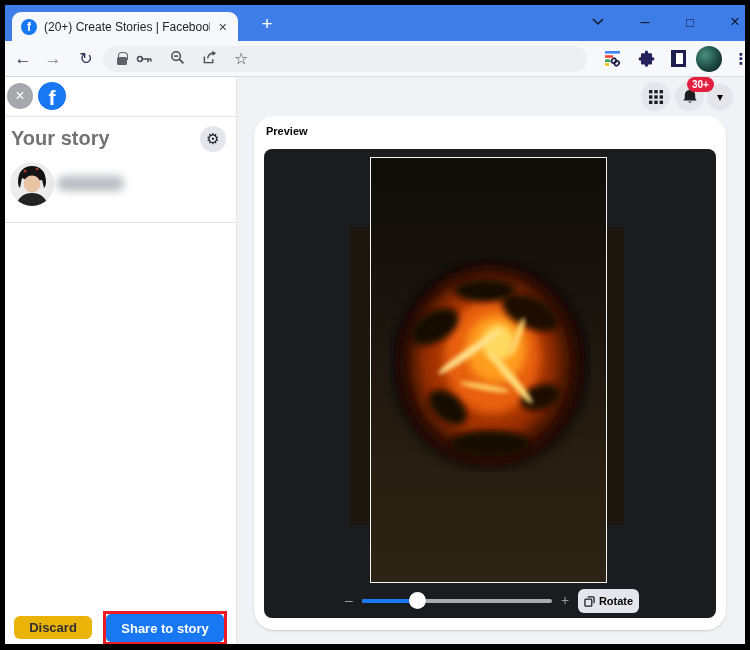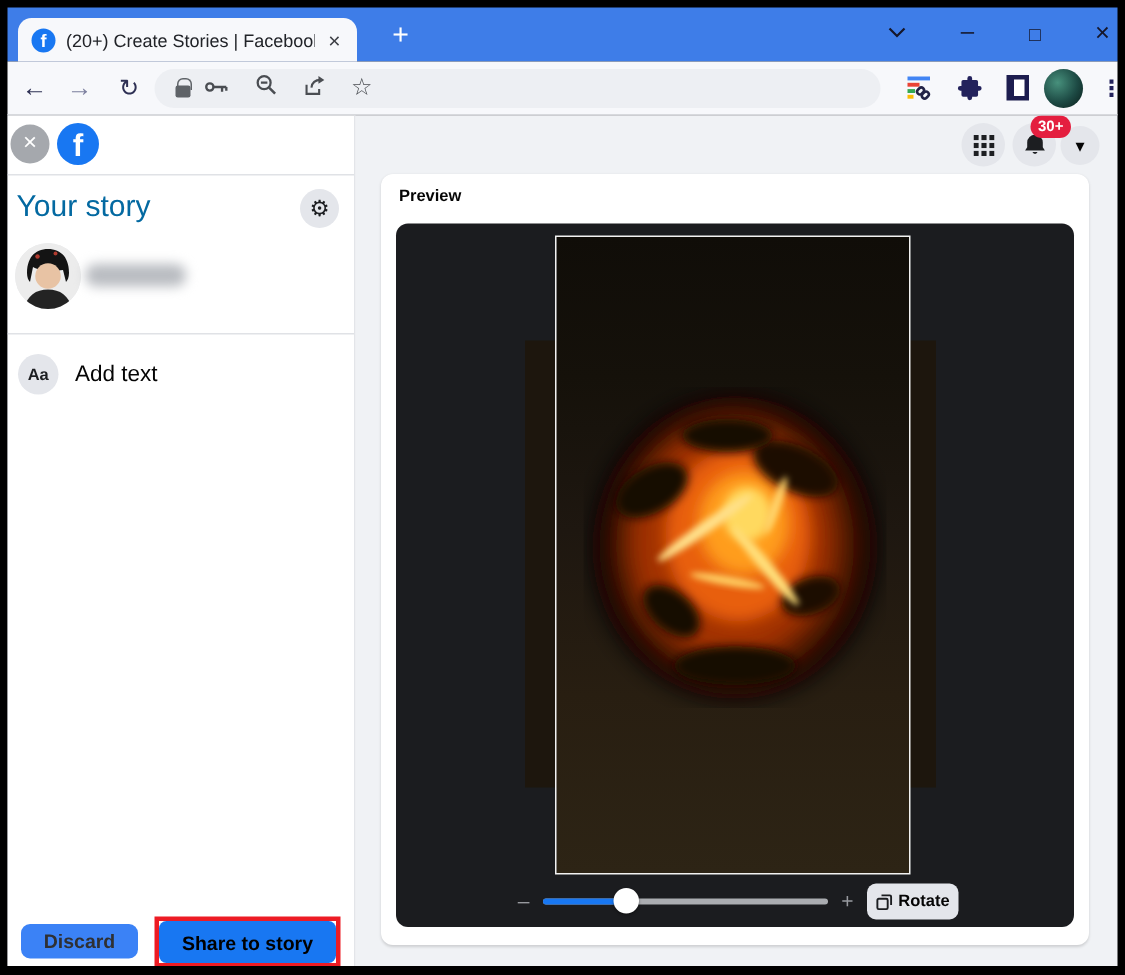--- a/index.html
+++ b/index.html
@@ -54,49 +54,49 @@
   .page { flex: 1; display: flex; background: #f0f2f5; position: relative; overflow: hidden; }
   .sidebar { width: 232px; flex: none; background: #fff; border-right: 1px solid #e3e5e9; position: relative; }
   .main { flex: 1; position: relative; }
 
   
   .sb-close { position: absolute; left: 2px; top: 6px; width: 26px; height: 26px; border-radius: 50%;
               background: #a5a8ad; color: #fff; font-size: 16px; display: flex; align-items: center; justify-content: center; }
   .sb-logo { position: absolute; left: 33px; top: 5px; width: 28px; height: 28px; border-radius: 50%; background: #1877f2;
              color: #fff; font-size: 21px; font-weight: bold; display: flex; align-items: center; justify-content: center; padding-top: 3px; }
   .sb-div1 { position: absolute; left: 0; right: 0; top: 39px; height: 1px; background: #e0e2e6; }
-  .sb-title { position: absolute; left: 6px; top: 50px; font-size: 20px; font-weight: normal; color: #0369a1; }
+  .sb-title { position: absolute; left: 6px; top: 50px; font-size: 20px; font-weight: bold; color: #737373; }
   .sb-gear { position: absolute; left: 195px; top: 49px; width: 26px; height: 26px; border-radius: 50%; background: #e4e6eb;
              color: #1c1e21; font-size: 15px; display: flex; align-items: center; justify-content: center; }
   .author-row { position: absolute; left: 0; top: 85px; width: 100%; height: 45px; }
   .author-avatar { position: absolute; left: 5px; top: 0; width: 44px; height: 44px; border-radius: 50%; overflow: hidden;
                    background: #e9eaec; }
   .author-name-blur { position: absolute; left: 52px; top: 14px; width: 67px; height: 15px; border-radius: 7px;
                       background: #b9bcc1; filter: blur(4px); }
   .sb-div2 { position: absolute; left: 0; right: 0; top: 145px; height: 1px; background: #e0e2e6; }
   .addtext-row { position: absolute; left: 0; top: 158px; width: 100%; height: 30px; }
   .addtext-circle { position: absolute; left: 7px; top: 1px; width: 27px; height: 27px; border-radius: 50%; background: #e4e6eb;
                     color: #1c1e21; font-size: 11px; font-weight: bold; display: flex; align-items: center; justify-content: center; }
   .addtext-label { position: absolute; left: 45px; top: 6px; font-size: 15px; color: #050505; }
-  .btn-discard { position: absolute; left: 9px; top: 539px; width: 78px; height: 23px; background: #3b82f6; border: none;
+  .btn-discard { position: absolute; left: 9px; top: 539px; width: 78px; height: 23px; background: #eab308; border: none;
                  border-radius: 6px; font-size: 13px; font-weight: bold; color: #2f3033; font-family: inherit; }
   .annotation-box { position: absolute; left: 98px; top: 534px; width: 124px; height: 34px; border: 3px solid #ed1c24; }
   .btn-share { position: absolute; left: 0; top: 0; width: 118px; height: 28px; background: #1877f2; border: none;
-               border-radius: 5px; font-size: 13px; font-weight: bold; color: #000000; font-family: inherit; }
+               border-radius: 5px; font-size: 13px; font-weight: bold; color: #ffffff; font-family: inherit; }
 
   
   .hd-circle { position: absolute; border-radius: 50%; background: #e4e6eb; display: flex; align-items: center; justify-content: center; }
   .hd-grid { left: 404px; top: 5px; width: 29px; height: 29px; }
   .hd-bell { left: 438px; top: 5px; width: 29px; height: 29px; }
   .hd-chevron { left: 470px; top: 7px; width: 26px; height: 26px; font-size: 12px; color: #050505; }
   .badge { position: absolute; left: 450px; top: 0; background: #e41e3f; color: #fff; font-size: 10px; font-weight: bold;
            padding: 2px 5px; border-radius: 9px; z-index: 3; }
 
   
-  .card { position: absolute; left: 17px; top: 39px; width: 472px; height: 514px; background: #fff; border-radius: 8px;
+  .card { position: absolute; left: 17px; top: 39px; width: 472px; height: 514px; background: #fff; border-radius: 20px;
           box-shadow: 0 1px 2px rgba(0,0,0,.15); }
   .preview-label { position: absolute; left: 12px; top: 9px; font-size: 11px; font-weight: bold; color: #050505; }
   .preview-dark { position: absolute; left: 10px; top: 33px; width: 452px; height: 469px; background: #1b1c1f; border-radius: 8px; overflow: hidden; }
   .photo { position: absolute; left: 86px; top: 78px; width: 274px; height: 298px; background: #1d160d; }
   .frame { position: absolute; left: 106px; top: 8px; width: 237px; height: 426px; border: 1px solid #f2f2f2;
            background: linear-gradient(180deg, #100d08 0%, #15110a 22%, #1e1710 46%, #281e11 72%, #2d2415 100%); overflow: hidden; }
   .rock { position: absolute; left: 18px; top: 100px; }
 
   
   .slider-minus { position: absolute; left: 76px; top: 441px; width: 18px; height: 20px; color: #97999e; font-size: 14px;
@@ -207,24 +207,20 @@
               <circle cx="22" cy="22" r="8.5" fill="#e8c3a4"></circle>
               <path d="M6 44c2-9 8-13 16-13s14 4 16 13z" fill="#232323"></path>
               <circle cx="15" cy="9" r="1.5" fill="#b03a2e"></circle>
               <circle cx="27" cy="7" r="1.3" fill="#b03a2e"></circle>
             </svg>
           </div>
           <div class="author-name-blur"></div>
         </div>
 
         <div class="sb-div2"></div>
-        <div class="addtext-row">
-          <span class="addtext-circle">Aa</span>
-          <span class="addtext-label">Add text</span>
-        </div>
 
         <button class="btn-discard">Discard</button>
         <div class="annotation-box">
           <button class="btn-share">Share to story</button>
         </div>
       </div>
 
       <div class="main">
         <div class="hd-circle hd-grid">
           <svg width="14" height="14" viewBox="0 0 14 14" fill="#1c1e21">

